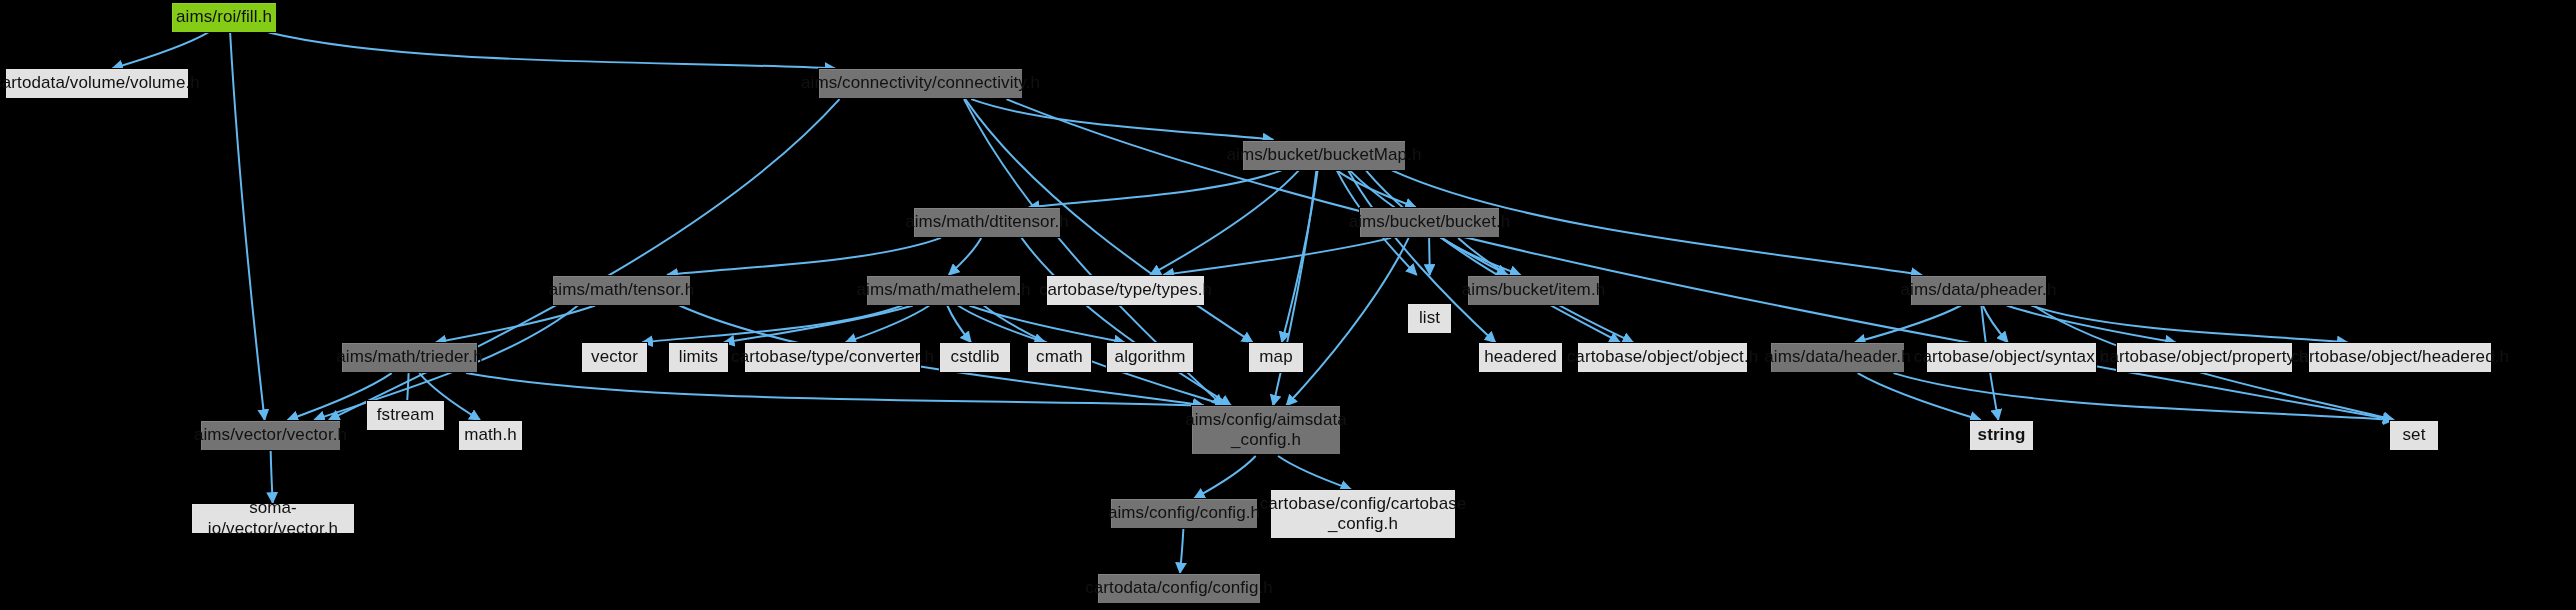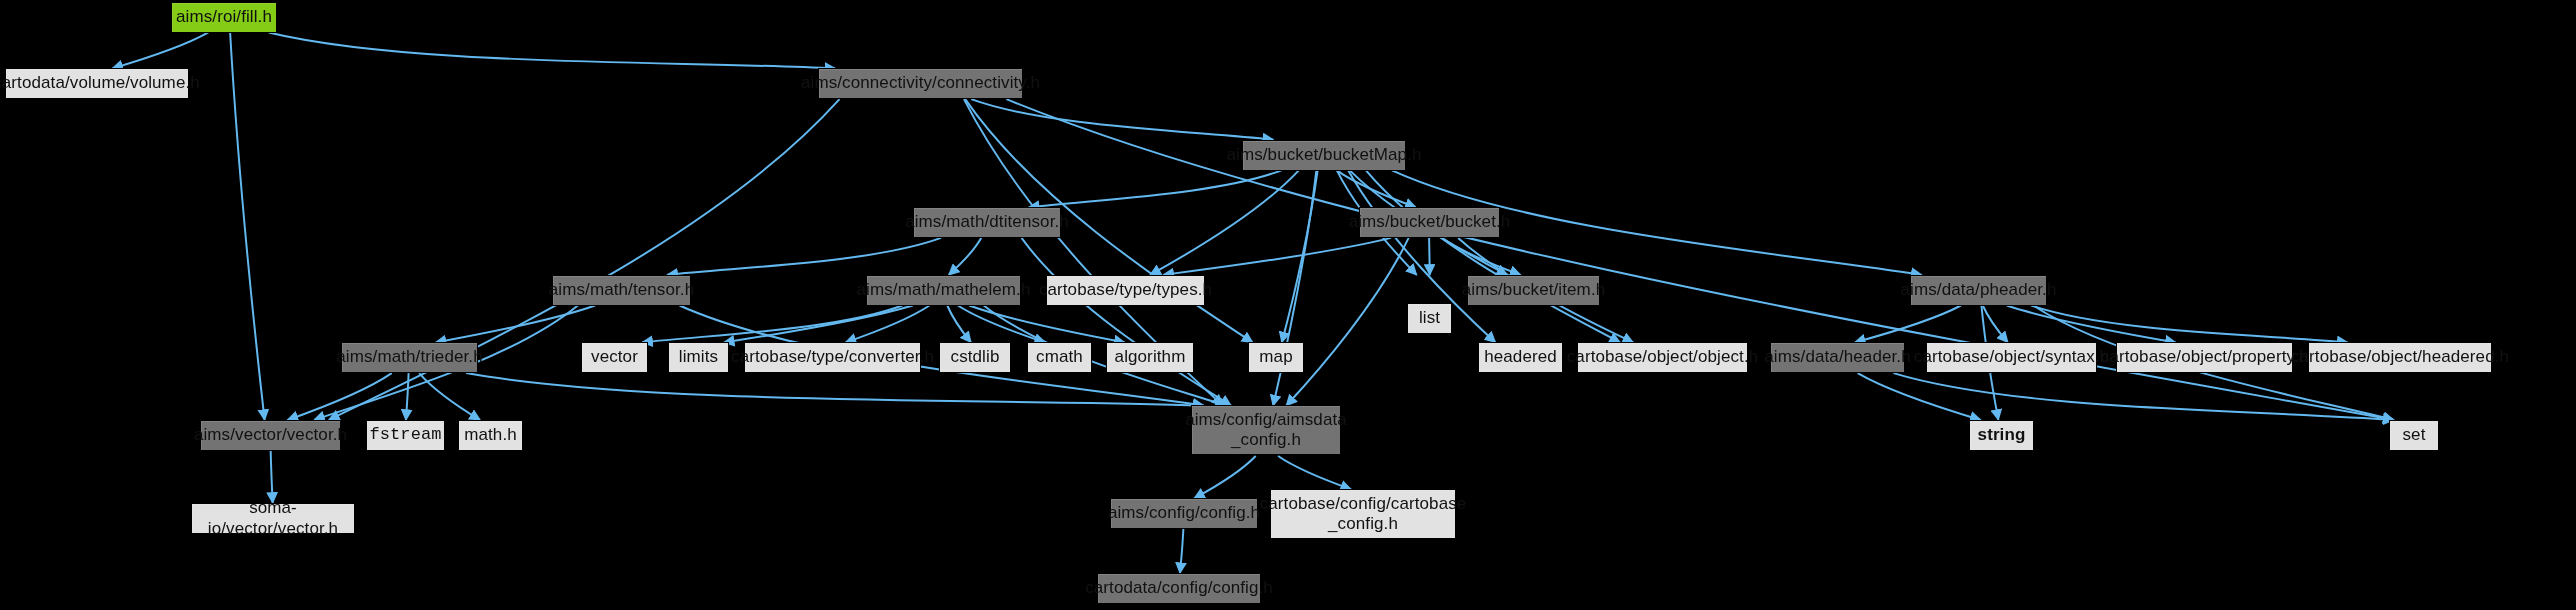--- a/index.html
+++ b/index.html
@@ -120,21 +120,21 @@
       <div class="node grey" style="left: 1027px; top: 342px; width: 65px; height: 31px;">cmath</div>
       <div class="node grey" style="left: 1106px; top: 342px; width: 88px; height: 31px;">algorithm</div>
       <div class="node grey" style="left: 1248px; top: 342px; width: 56px; height: 31px; text-align: center;">map</div>
       <div class="node grey" style="left: 1478px; top: 342px; width: 85px; height: 31px;">headered</div>
       <div class="node grey" style="left: 1577px; top: 342px; width: 171px; height: 31px;">cartobase/object/object.h</div>
       <div class="node white" style="left: 1770px; top: 342px; width: 135px; height: 31px;">aims/data/header.h</div>
       <div class="node grey" style="left: 1926px; top: 342px; width: 171px; height: 31px;">cartobase/object/syntax.h</div>
       <div class="node grey" style="left: 2116px; top: 342px; width: 177px; height: 31px;">cartobase/object/property.h</div>
       <div class="node grey" style="left: 2308px; top: 342px; width: 184px; height: 31px;">cartobase/object/headered.h</div>
       <div class="node white" style="left: 200px; top: 420px; width: 141px; height: 31px;">aims/vector/vector.h</div>
-      <div class="node grey" style="left: 366px; top: 420px; width: 79px; height: 31px; font-family: Liberation Mono, monospace;">fstream</div>
+      <div class="node grey" style="left: 366px; top: 400px; width: 79px; height: 31px;">fstream</div>
       <div class="node grey" style="left: 458px; top: 420px; width: 65px; height: 31px;">math.h</div>
       <div class="node white" style="left: 1191px; top: 405px; width: 150px; height: 50px;">aims/config/aimsdata
 _config.h</div>
       <div class="node grey" style="left: 1969px; top: 420px; width: 65px; height: 31px; font-weight: bold;">string</div>
       <div class="node grey" style="left: 2389px; top: 420px; width: 50px; height: 31px;">set</div>
       <div class="node grey" style="left: 191px; top: 503px; width: 164px; height: 31px;">soma-io/vector/vector.h</div>
       <div class="node white" style="left: 1110px; top: 498px; width: 148px; height: 31px;">aims/config/config.h</div>
       <div class="node grey" style="left: 1270px; top: 489px; width: 186px; height: 50px;">cartobase/config/cartobase
 _config.h</div>
       <div class="node white" style="left: 1097px; top: 573px; width: 164px; height: 31px;">cartodata/config/config.h</div>

